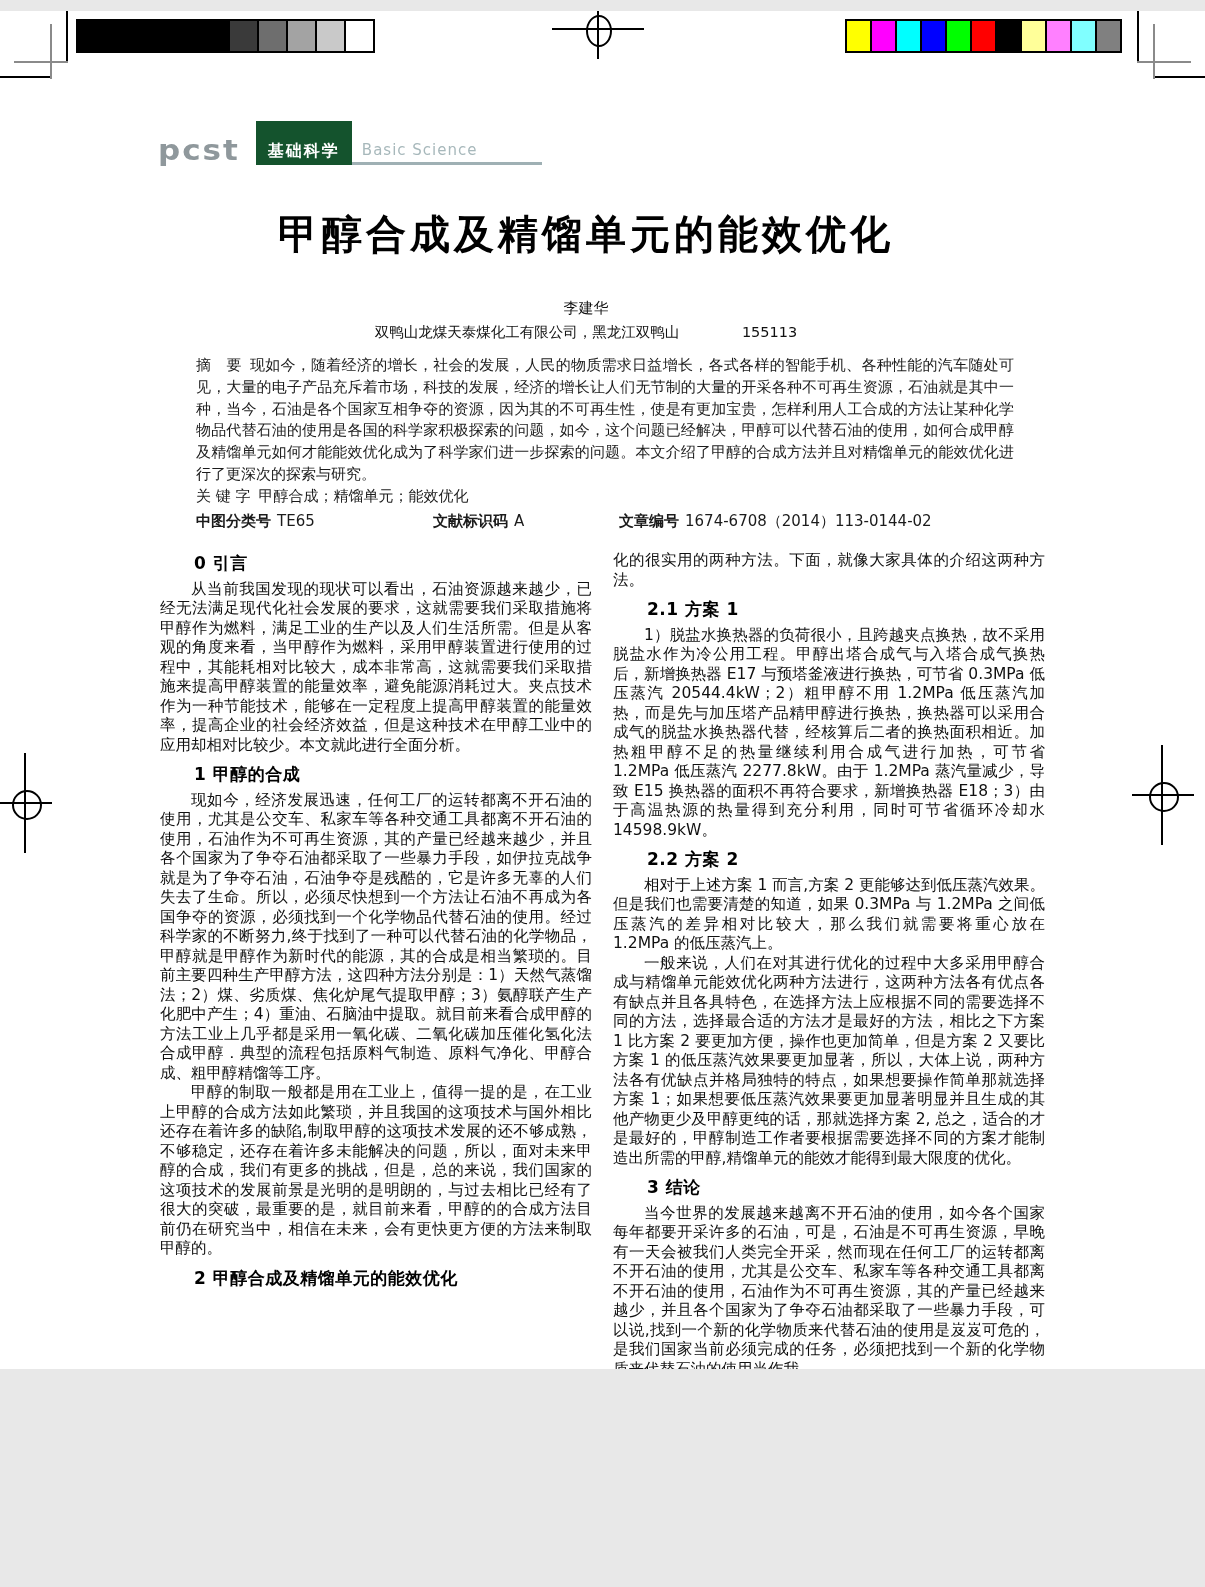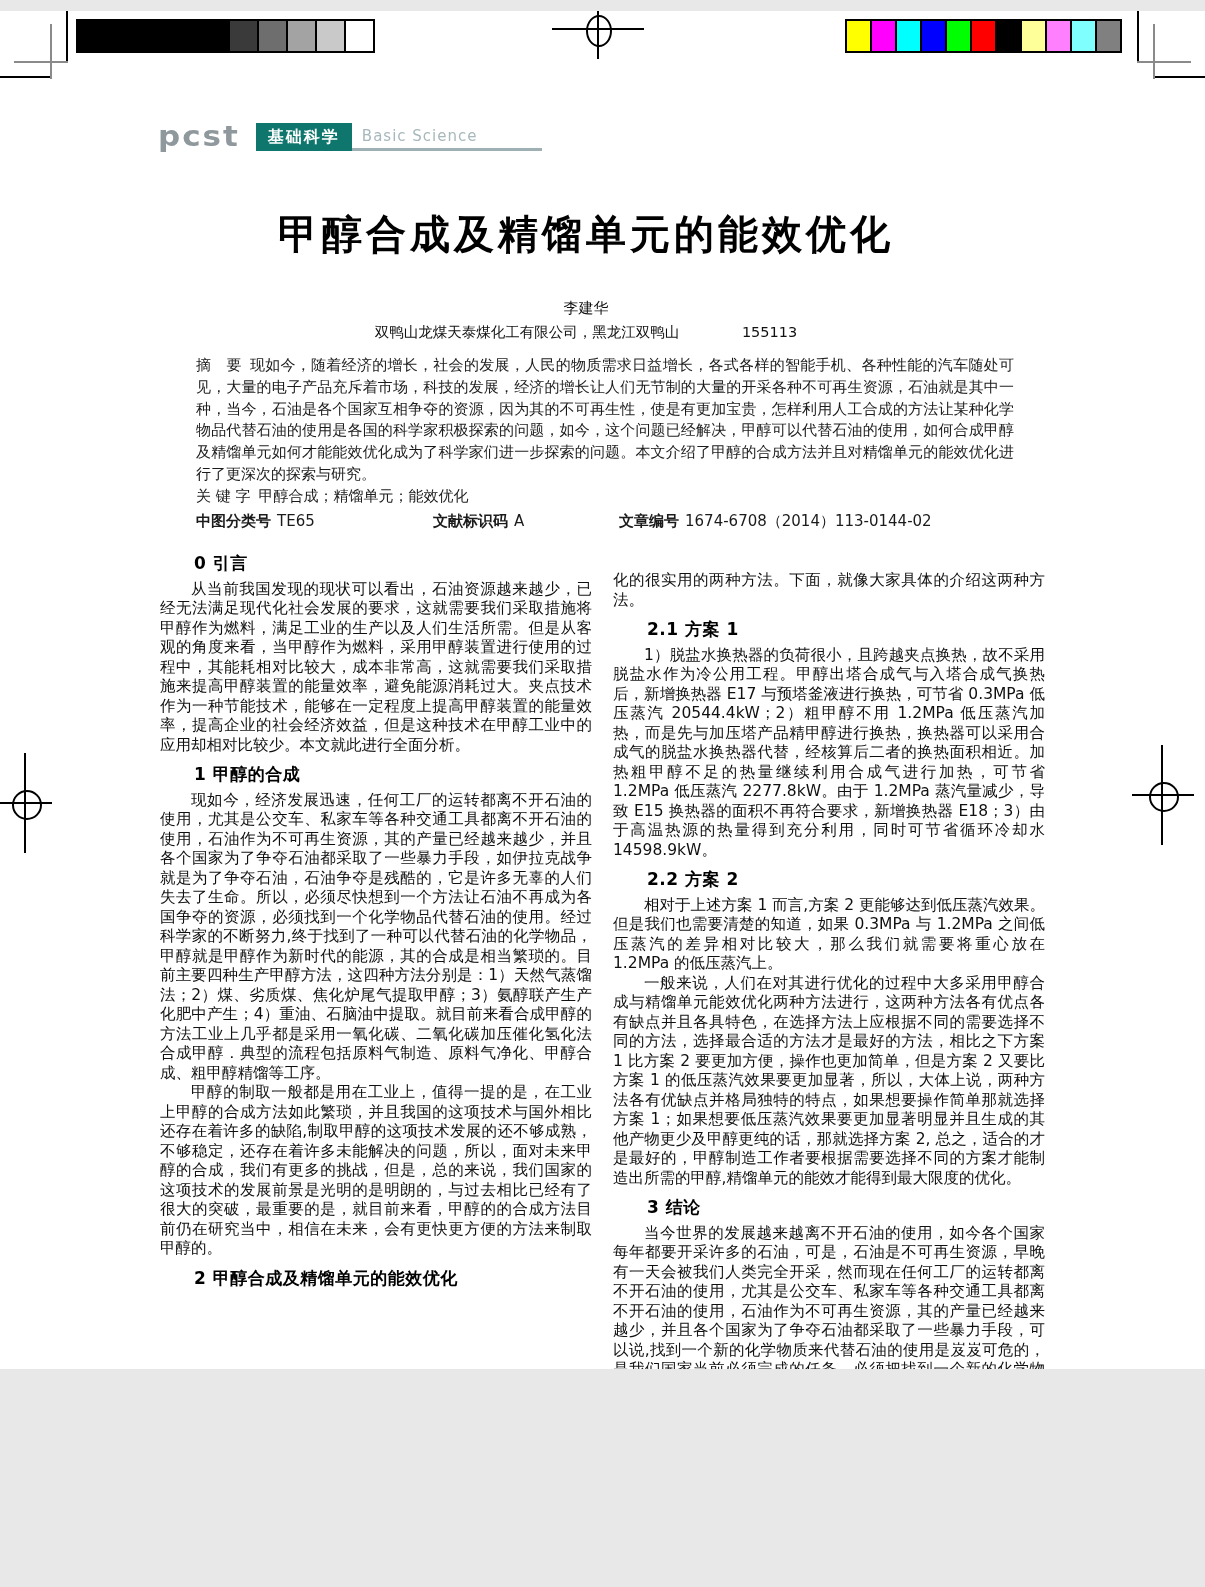--- a/index.html
+++ b/index.html
@@ -12,22 +12,22 @@
   .circ{position:absolute;border:2px solid #000;border-radius:50%;background:transparent;}
 
   
   .calbar{position:absolute;top:8px;height:30px;display:flex;gap:2px;background:#000;border:2px solid #000;}
   .calbar .sw{height:100%;}
 
   
   .brand{position:absolute;left:158px;top:110px;display:flex;align-items:flex-end;}
   .logo{font-size:31px;font-weight:bold;color:#8f989c;letter-spacing:2px;line-height:30px;
         font-family:"DejaVu Sans","Liberation Sans",sans-serif;transform:scaleY(.92);}
-  .cat-cn{margin-left:16px;background:#0f766e;color:#fff;font-size:16px;font-weight:bold;
-          padding:4px 12px 3px;letter-spacing:2px;}
+  .cat-cn{margin-left:16px;background:#14532d;color:#fff;font-size:16px;font-weight:bold;
+          padding:20px 12px 3px;letter-spacing:2px;}
   .cat-en{color:#a7b8bb;font-size:15px;padding:4px 0 3px 10px;width:180px;
           border-bottom:3px solid #9fb0b4;letter-spacing:1px;}
 
   
   .title{position:absolute;left:160px;top:196px;width:852px;text-align:center;
          font-family:"DejaVu Serif","Liberation Serif",serif;font-size:40px;font-weight:bold;
          letter-spacing:4px;color:#000;}
   .author{position:absolute;left:160px;top:288px;width:852px;text-align:center;font-size:15px;color:#111;}
   .affil{position:absolute;left:160px;top:312px;width:852px;text-align:center;font-size:14.5px;color:#111;}
   .affil .zip{margin-left:58px;}
@@ -42,21 +42,21 @@
   .meta .g1{width:237px;}
   .meta .g2{width:186px;}
   .meta .lab{font-weight:bold;margin-right:6px;}
 
   
   .col{position:absolute;width:432px;font-size:15.5px;line-height:19.5px;text-align:justify;color:#101010;}
   .col p{margin:0;text-indent:2em;}
   .col p.noind{text-indent:0;}
   .col h3{font-size:17px;font-weight:bold;margin:10px 0 6px 2em;color:#000;letter-spacing:.5px;}
   .col-left{left:160px;top:543px;}
-  .col-right{left:613px;top:560px;}
+  .col-right{left:613px;top:540px;}
 
   
   .wm{position:absolute;left:790px;top:1392px;width:268px;height:78px;background:#fff;}
   .wm-mark{position:absolute;left:14px;top:10px;}
   .wm-cn{position:absolute;left:104px;top:6px;font-size:26px;font-weight:bold;color:#e60012;letter-spacing:1px;}
   .wm-cujin{position:absolute;left:238px;top:11px;font-size:19px;color:#e60012;}
   .wm-line{position:absolute;left:104px;top:38px;width:140px;height:3px;background:#e60012;}
   .wm-en{position:absolute;left:106px;top:44px;font-size:21px;color:#949494;letter-spacing:8px;}
   .wm-i{position:absolute;left:244px;top:32px;font-size:12px;color:#444;}
   .wm-ar{position:absolute;left:252px;top:44px;font-size:15px;color:#b0b0b0;letter-spacing:-3px;}

